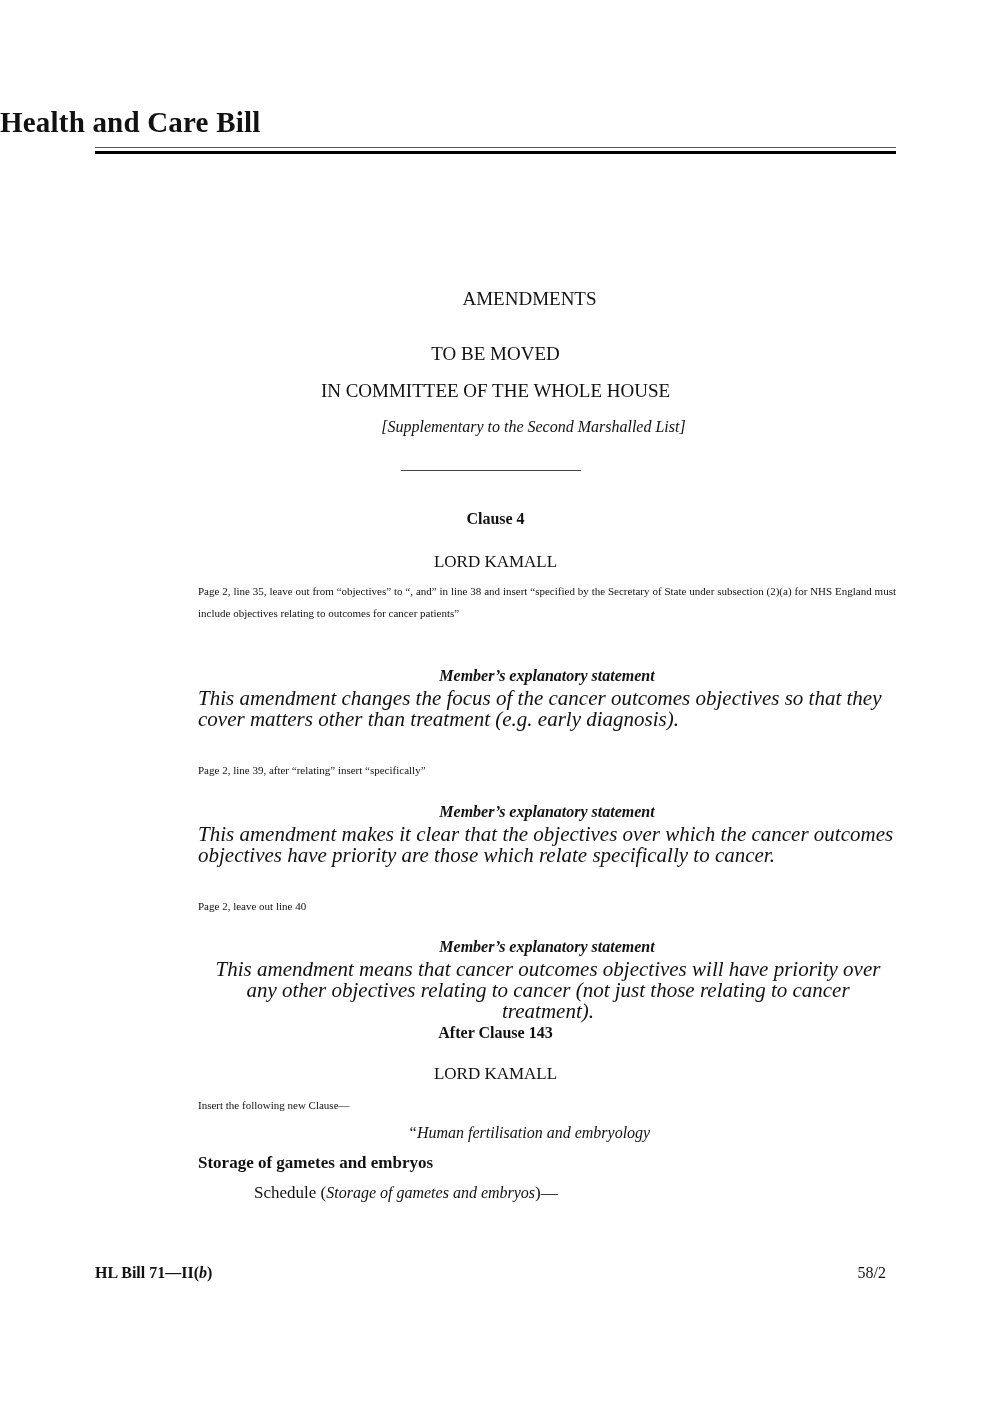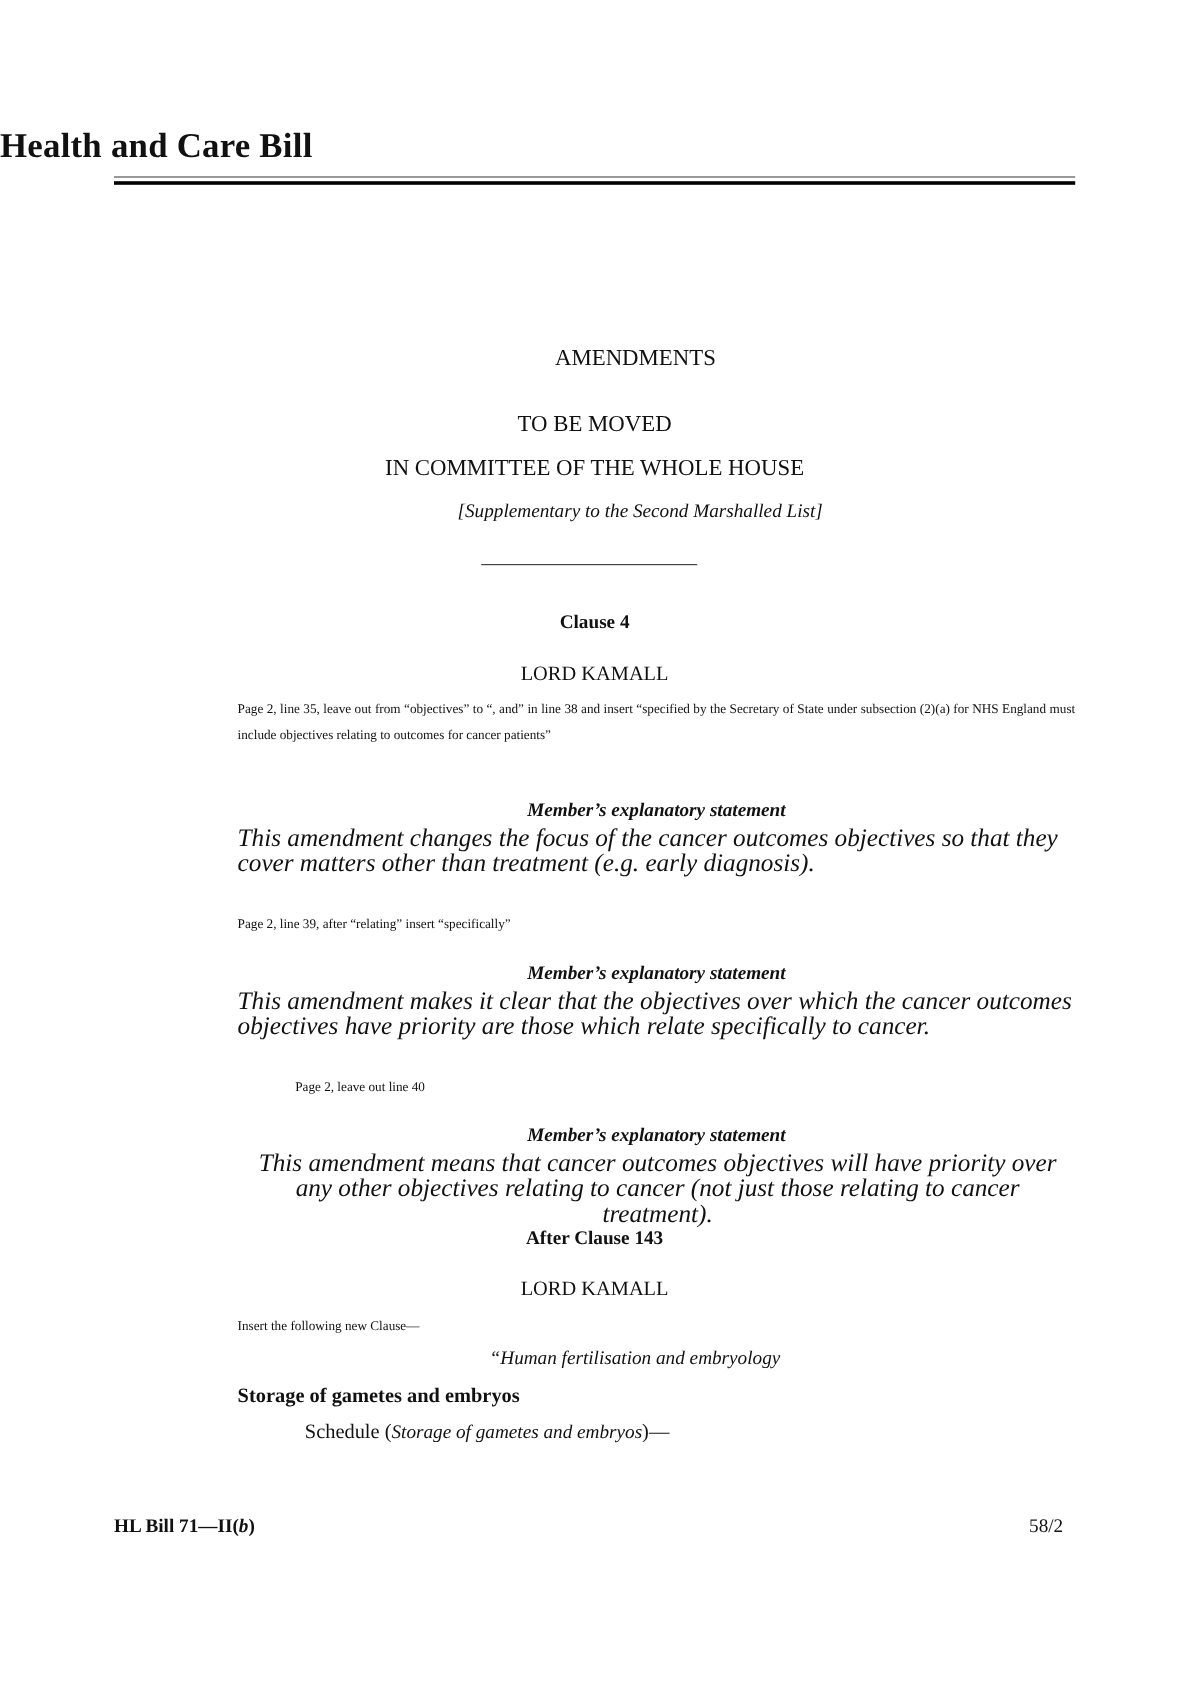--- a/index.html
+++ b/index.html
@@ -45,21 +45,21 @@
 <div class="abs center member" style="top:552px;">LORD KAMALL</div>
 
 <div class="abs body-text last-left" style="top:580px;">Page 2, line 35, leave out from “objectives” to “, and” in line 38 and insert “specified by the Secretary of State under subsection (2)(a) for NHS England must include objectives relating to outcomes for cancer patients”</div>
 <div class="abs es-head" style="top:667px;">Member’s explanatory statement</div>
 <div class="abs es-text" style="top:688px;">This amendment changes the focus of the cancer outcomes objectives so that they cover matters other than treatment (e.g. early diagnosis).</div>
 
 <div class="abs body-text" style="top:759px;">Page 2, line 39, after “relating” insert “specifically”</div>
 <div class="abs es-head" style="top:803px;">Member’s explanatory statement</div>
 <div class="abs es-text" style="top:824px;">This amendment makes it clear that the objectives over which the cancer outcomes objectives have priority are those which relate specifically to cancer.</div>
 
-<div class="abs body-text" style="top:895px;margin-left:48px;">Page 2, leave out line 40</div>
+<div class="abs body-text" style="top:895px;">Page 2, leave out line 40</div>
 <div class="abs es-head" style="top:938px;">Member’s explanatory statement</div>
 <div class="abs es-text" style="top:959px;text-align:center;">This amendment means that cancer outcomes objectives will have priority over any other objectives relating to cancer (not just those relating to cancer treatment).</div>
 
 <div class="abs center clause" style="top:1024px;">After Clause 143</div>
 <div class="abs center member" style="top:1064px;">LORD KAMALL</div>
 <div class="abs body-text" style="top:1094px;">Insert the following new Clause—</div>
 <div class="abs" style="left:408px; top:1124px; font-size:16px; font-style:italic;">“Human fertilisation and embryology</div>
 <div class="abs" style="left:198px; top:1153px; font-size:17px; font-weight:bold;">Storage of gametes and embryos</div>
 <div class="abs" style="left:254px; top:1183px; font-size:17px;">
   <span>Schedule (</span><span style="font-style:italic; font-size:16px;">Storage of gametes and embryos</span><span>)—</span>

